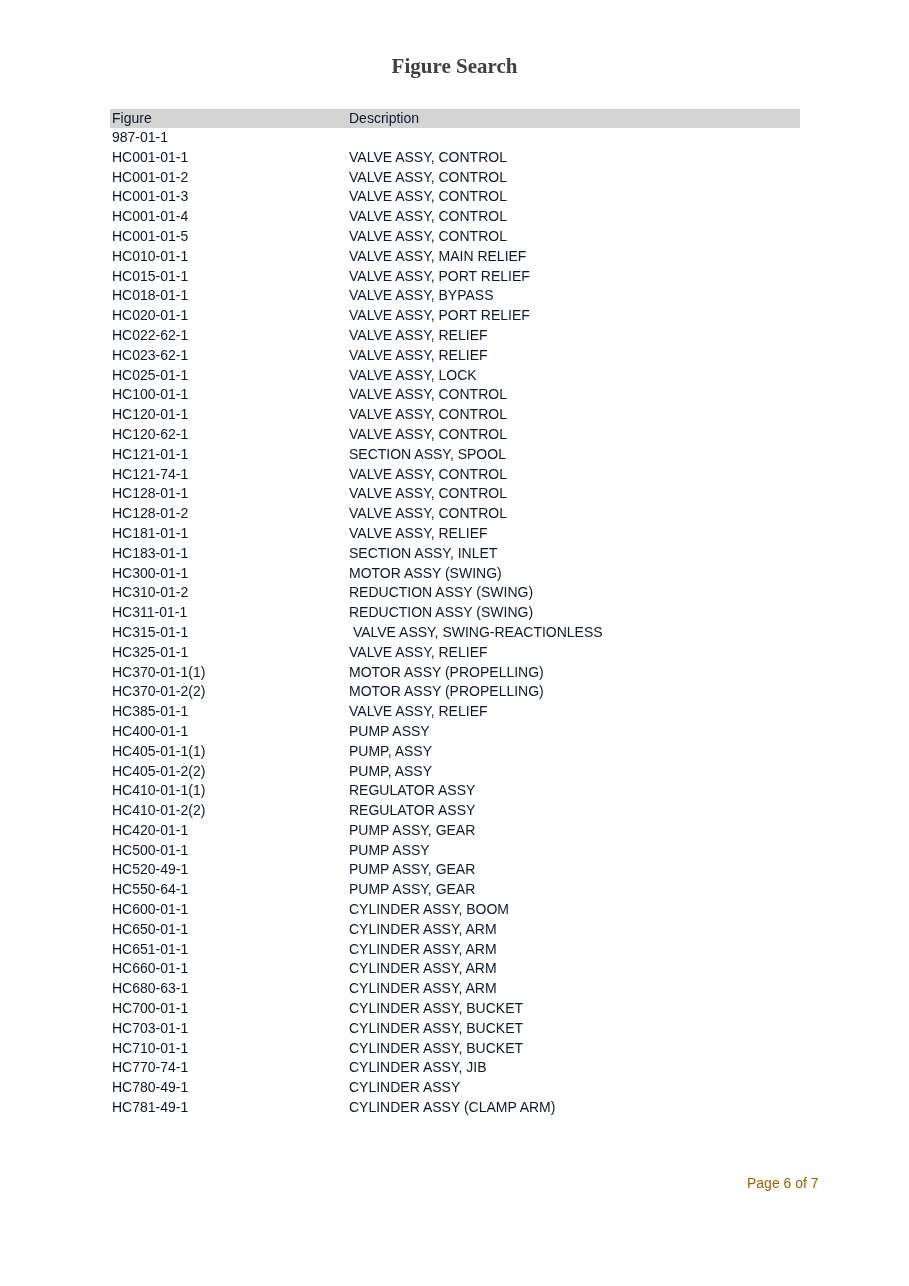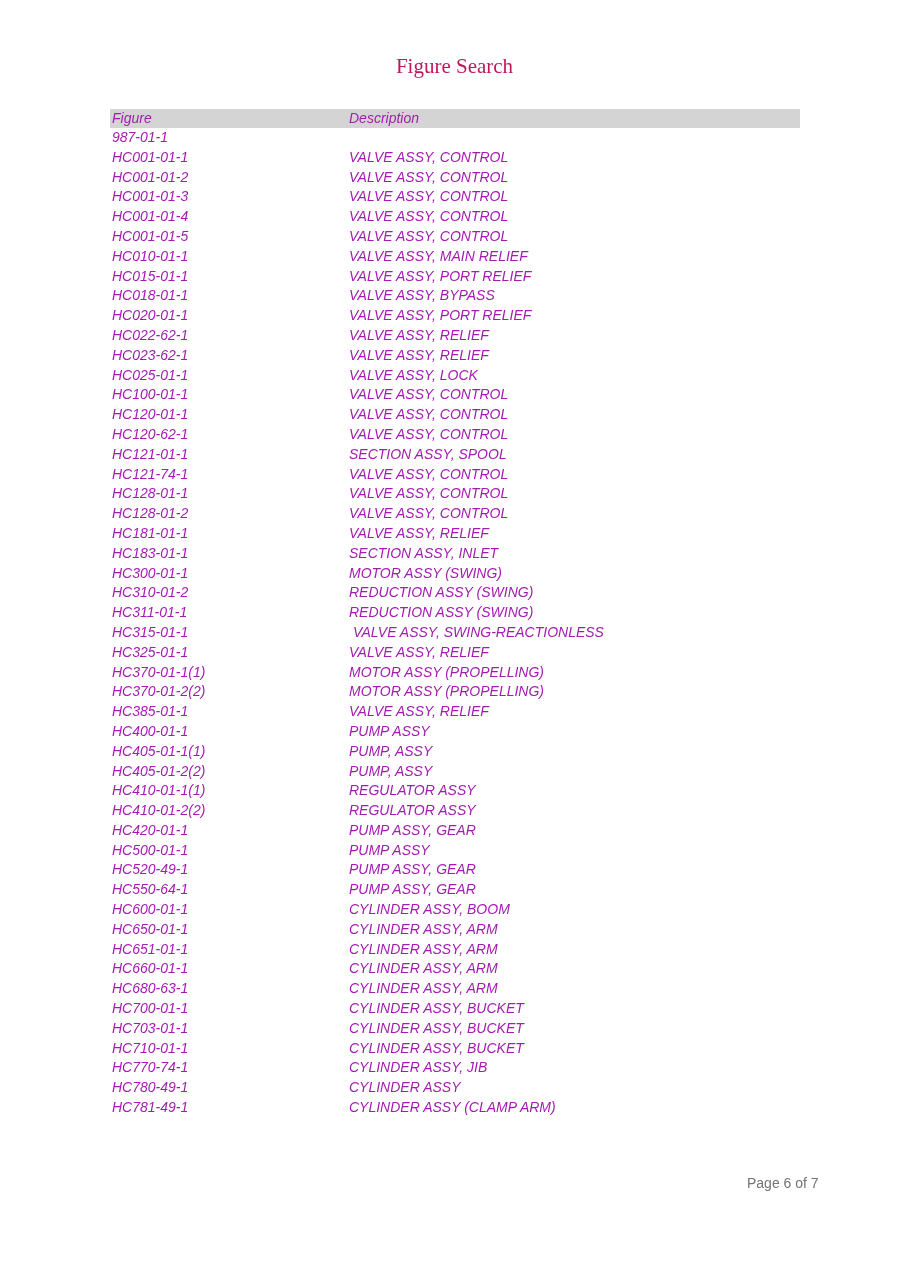--- a/index.html
+++ b/index.html
@@ -1,34 +1,34 @@
 <!DOCTYPE html>
 <html><head>
   <meta charset="utf-8">
   <style>
     html, body { margin: 0; padding: 0; background: #ffffff; }
     body { width: 909px; height: 1286px; position: relative; overflow: hidden; }
     .title {
       position: absolute; left: 0; top: 54px; width: 909px; text-align: center;
       font-family: "Liberation Serif", "DejaVu Serif", serif;
-      font-weight: normal; font-size: 21px; color: #be185d;
+      font-weight: bold; font-size: 21px; color: #404040;
     }
     .table { position: absolute; left: 110px; top: 109px; width: 690px; }
     .row {
       position: relative; height: 19.8px; line-height: 19.8px;
       font-family: "Liberation Sans", "DejaVu Sans", sans-serif;
-      font-size: 14px; color: #a21caf; white-space: nowrap; font-style: italic;
+      font-size: 14px; color: #0f172a; white-space: nowrap;
     }
     .row.header { background: #d4d4d4; height: 19px; line-height: 19px; }
     .cell-fig { position: absolute; left: 2px; top: 0; }
     .cell-desc { position: absolute; left: 239px; top: 0; white-space: pre; }
     .footer {
       position: absolute; left: 747px; top: 1175px;
       font-family: "Liberation Sans", "DejaVu Sans", sans-serif;
-      font-size: 14px; color: #737373;
+      font-size: 14px; color: #a16207;
     }
   </style>
 </head>
 <body>
 
 <div class="title">Figure Search</div>
 
 <div class="table">
   <div class="row header">
     <span class="cell-fig">Figure</span>

